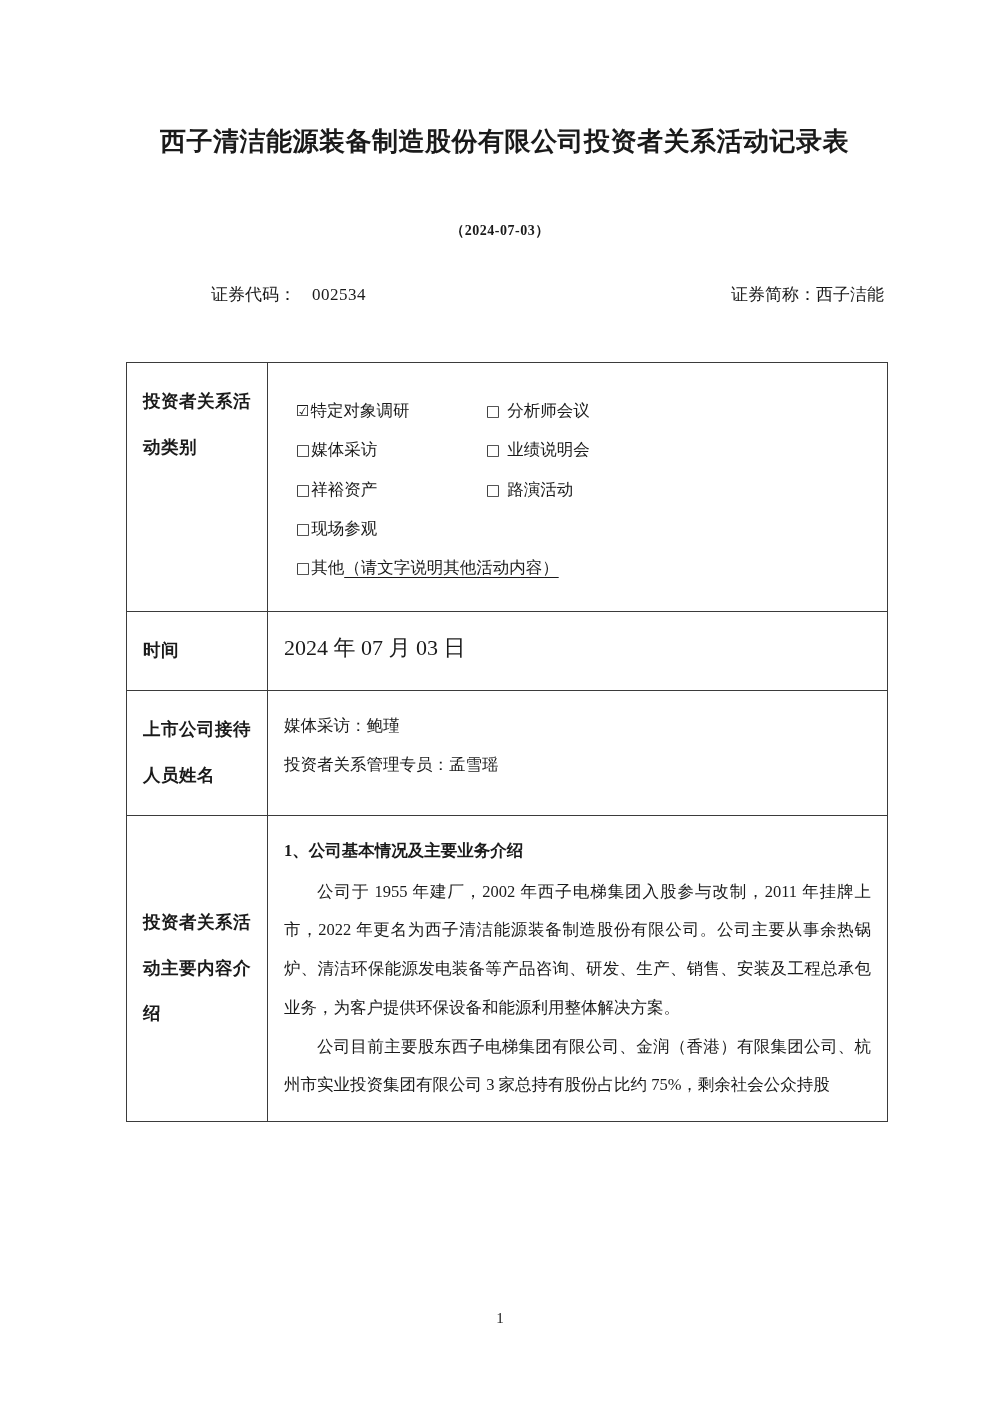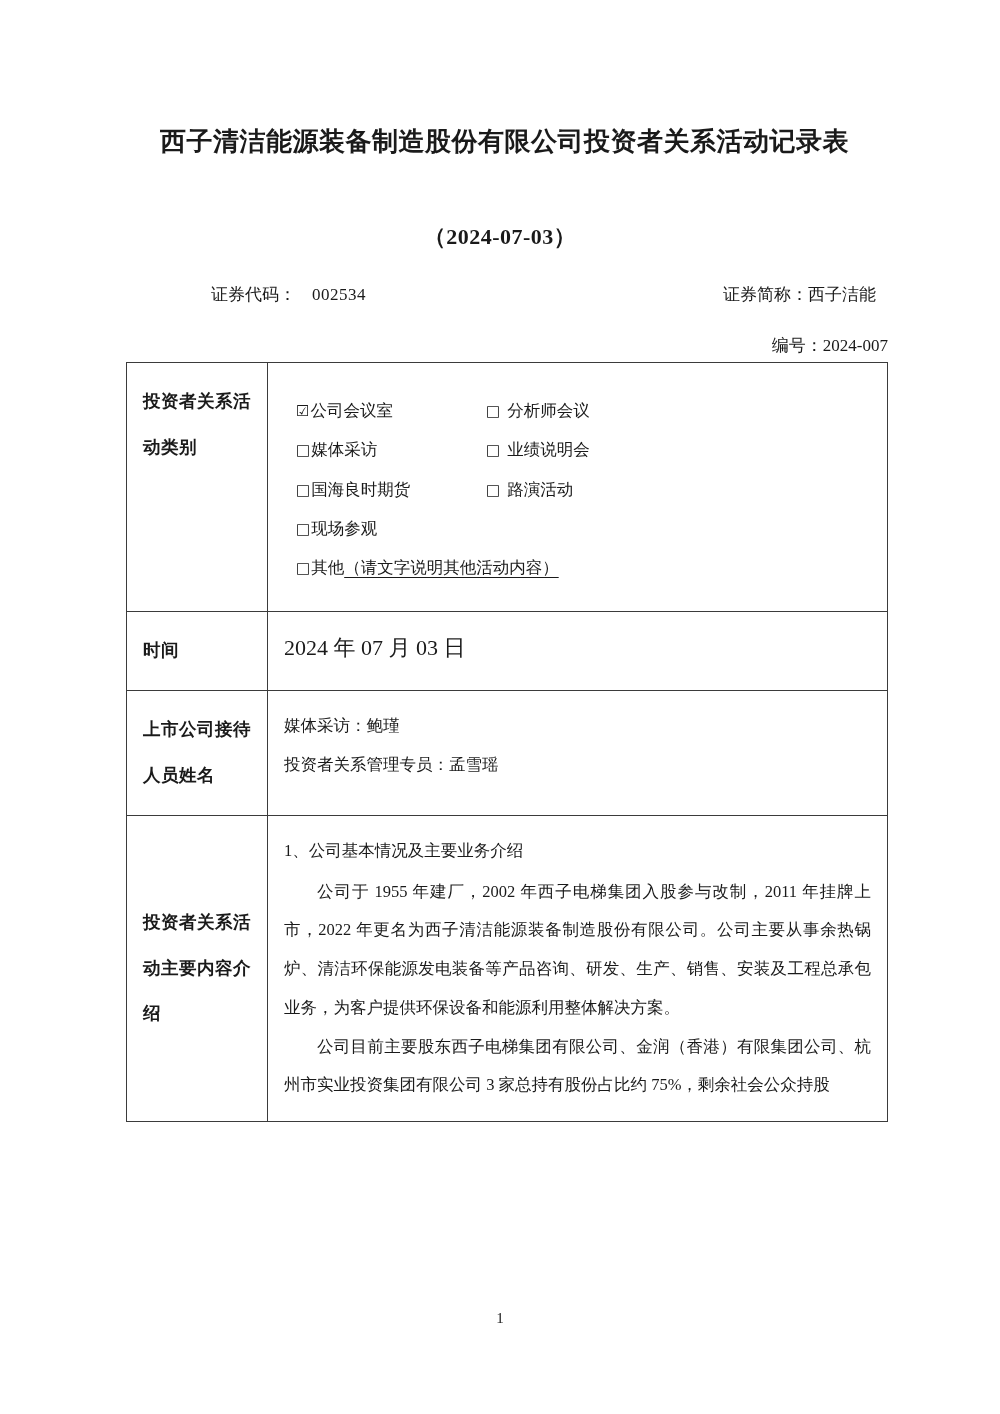--- a/index.html
+++ b/index.html
@@ -36,42 +36,42 @@
     top: 124px;
     left: 0;
     right: 0;
   }
   .doc-date {
     position: absolute;
     top: 222px;
     left: 0;
     right: 0;
     text-align: center;
-    font-size: 22px;
+    font-size: 14px;
     font-weight: bold;
     letter-spacing: 0.5px;
   }
 
   
   .meta-row {
     position: absolute;
     top: 283px;
     left: 126px;
     width: 762px;
     font-size: 17px;
     display: flex;
     align-items: flex-end;
   }
   .meta-left {
     margin-left: 85px;
     white-space: nowrap;
   }
   .meta-right {
     margin-left: auto;
-    margin-right: 12px;
+    margin-right: 4px;
     white-space: nowrap;
   }
   .meta-code-num { margin-left: 16px; letter-spacing: 0.5px; }
   .meta-number {
     position: absolute;
     top: 334px;
     left: 126px;
     width: 762px;
     font-size: 17px;
     text-align: right;
@@ -142,21 +142,21 @@
 
   
   .content-cell {
     padding: 12px 10px 14px 12px;
     line-height: 2.35;
     font-size: 16.5px;
     text-align: justify;
     text-align-last: left;
   }
   .content-cell .heading {
-    font-weight: normal;
+    font-weight: bold;
     margin: 0 0 2px 0;
   }
   .content-cell p {
     margin: 0;
     text-indent: 2em;
   }
 
   .page-number {
     position: absolute;
     top: 1310px;
@@ -177,40 +177,37 @@
 
   <div class="meta-row">
     <span class="meta-left">
       <span>证券代码：</span><span class="meta-code-num">002534</span>
     </span>
     <span class="meta-right">
       <span>证券简称：</span><span>西子洁能</span>
     </span>
   </div>
 
-  <div class="meta-number">
-    <span>编号：</span><span>2024-007</span>
-  </div>
 
   <table class="ir-table">
     <colgroup>
         <col class="col-label">
         <col>
       </colgroup>
     <tbody>
 
       <tr>
         <td class="label-cell">投资者关系活动类别</td>
         <td>
           <div class="cb-list">
 
             <div class="cb-line">
               <span class="cb-item col1">
                 <span class="box">☑</span>
-                  <span>公司会议室</span>
+                  <span>特定对象调研</span>
               </span>
               <span class="cb-item">
                 <span class="box gap">□</span>
                   <span>分析师会议</span>
               </span>
             </div>
 
             <div class="cb-line">
               <span class="cb-item col1">
                 <span class="box">□</span>
@@ -218,21 +215,21 @@
               </span>
               <span class="cb-item">
                 <span class="box gap">□</span>
                   <span>业绩说明会</span>
               </span>
             </div>
 
             <div class="cb-line">
               <span class="cb-item col1">
                 <span class="box">□</span>
-                  <span>国海良时期货</span>
+                  <span>祥裕资产</span>
               </span>
               <span class="cb-item">
                 <span class="box gap">□</span>
                   <span>路演活动</span>
               </span>
             </div>
 
             <div class="cb-line">
               <span class="cb-item col1">
                 <span class="box">□</span>

